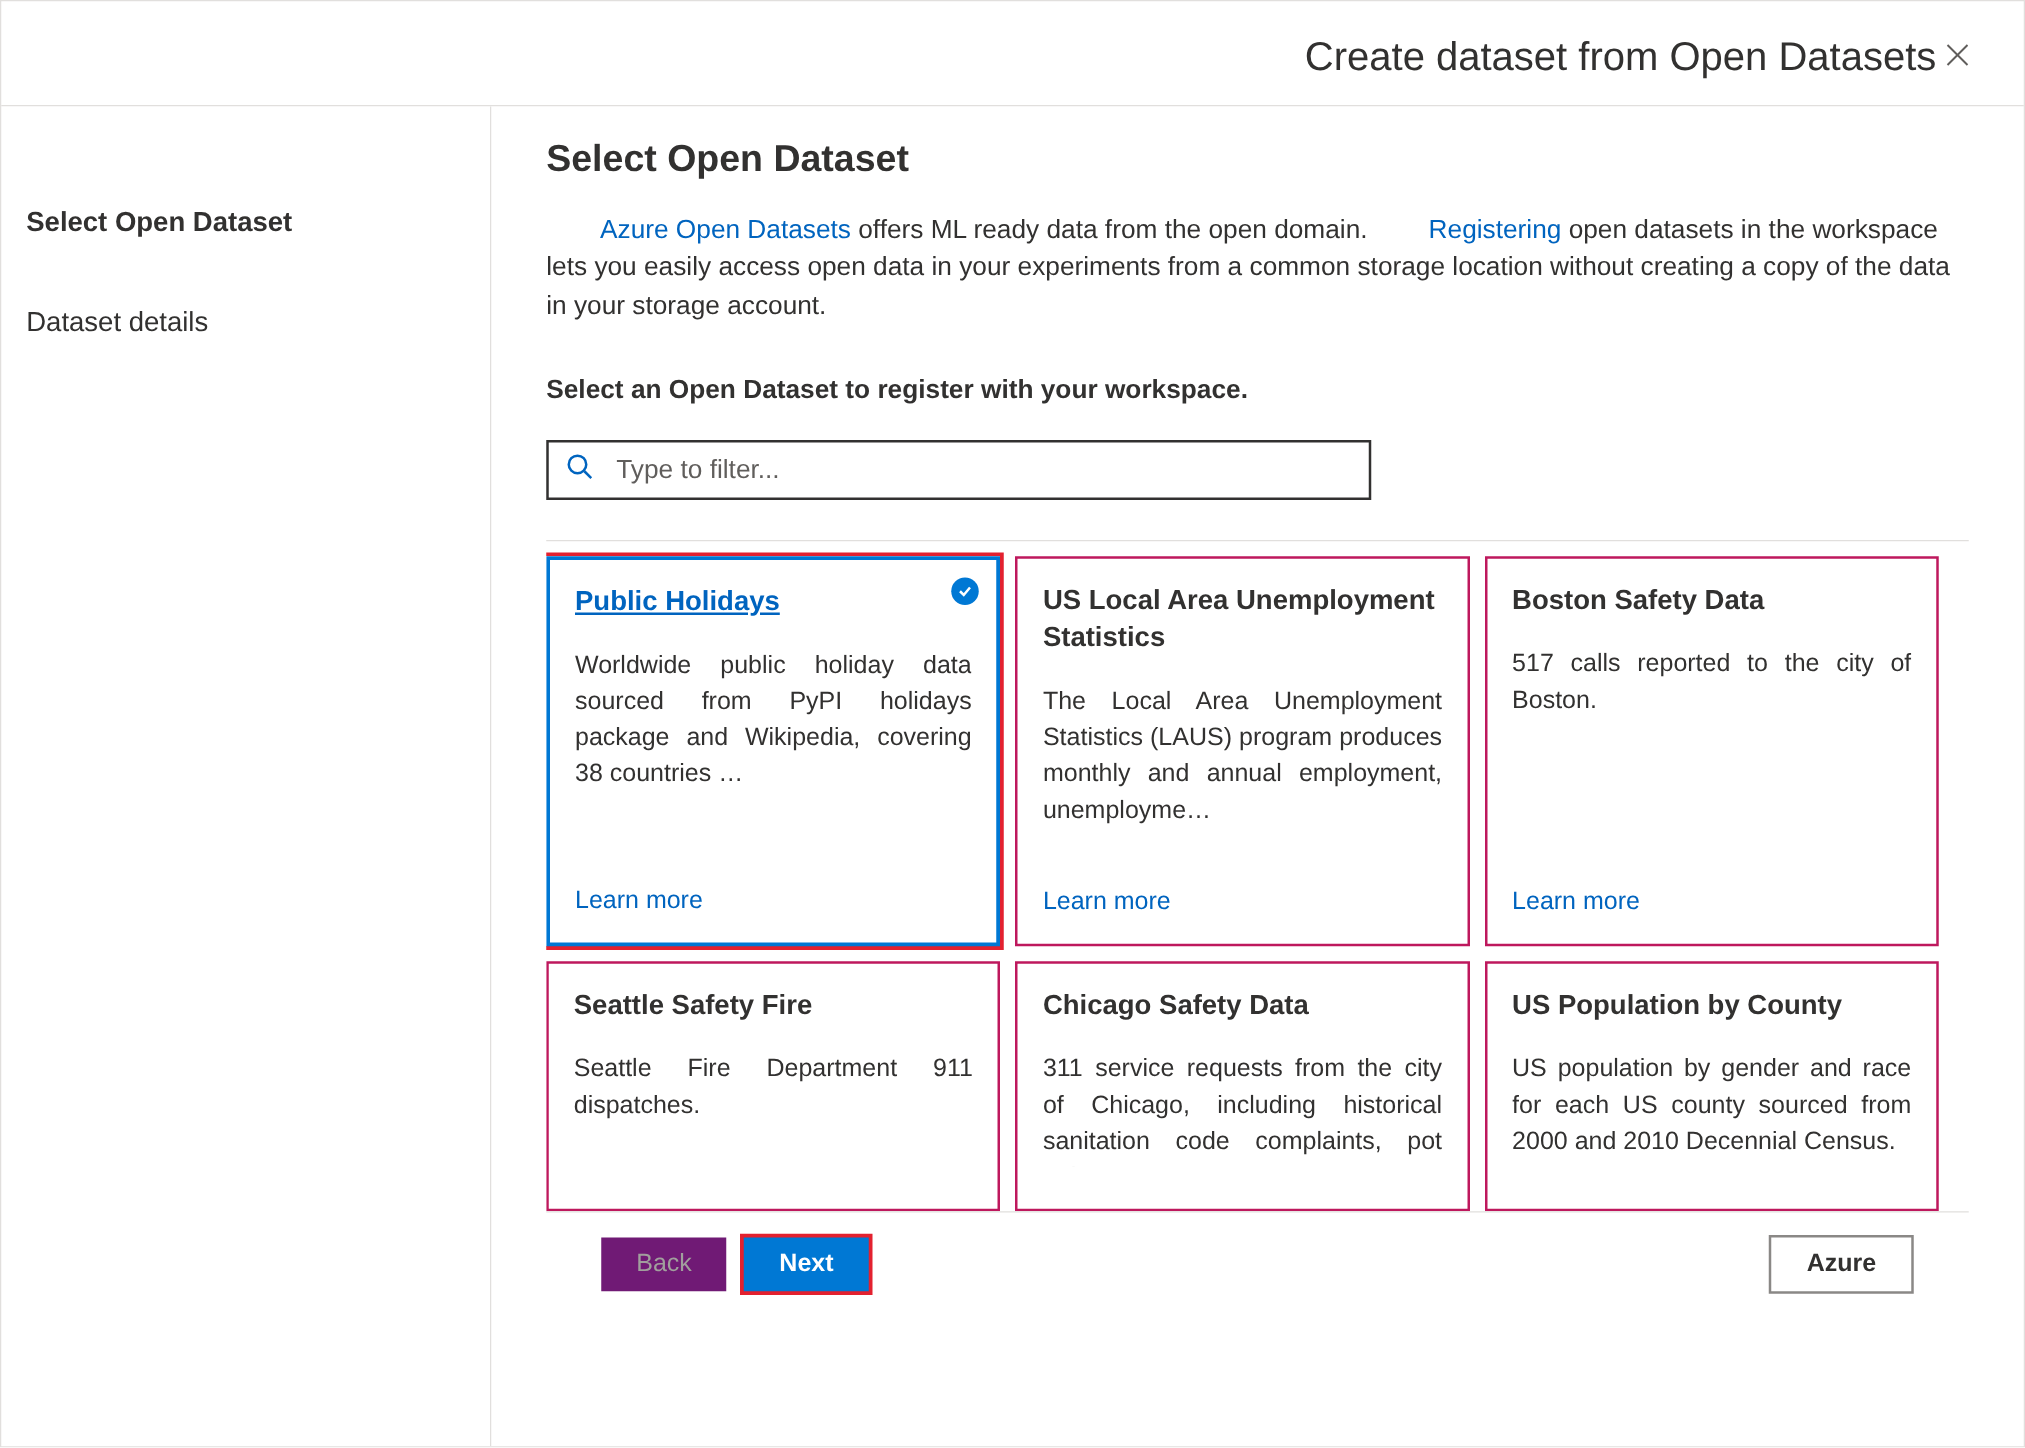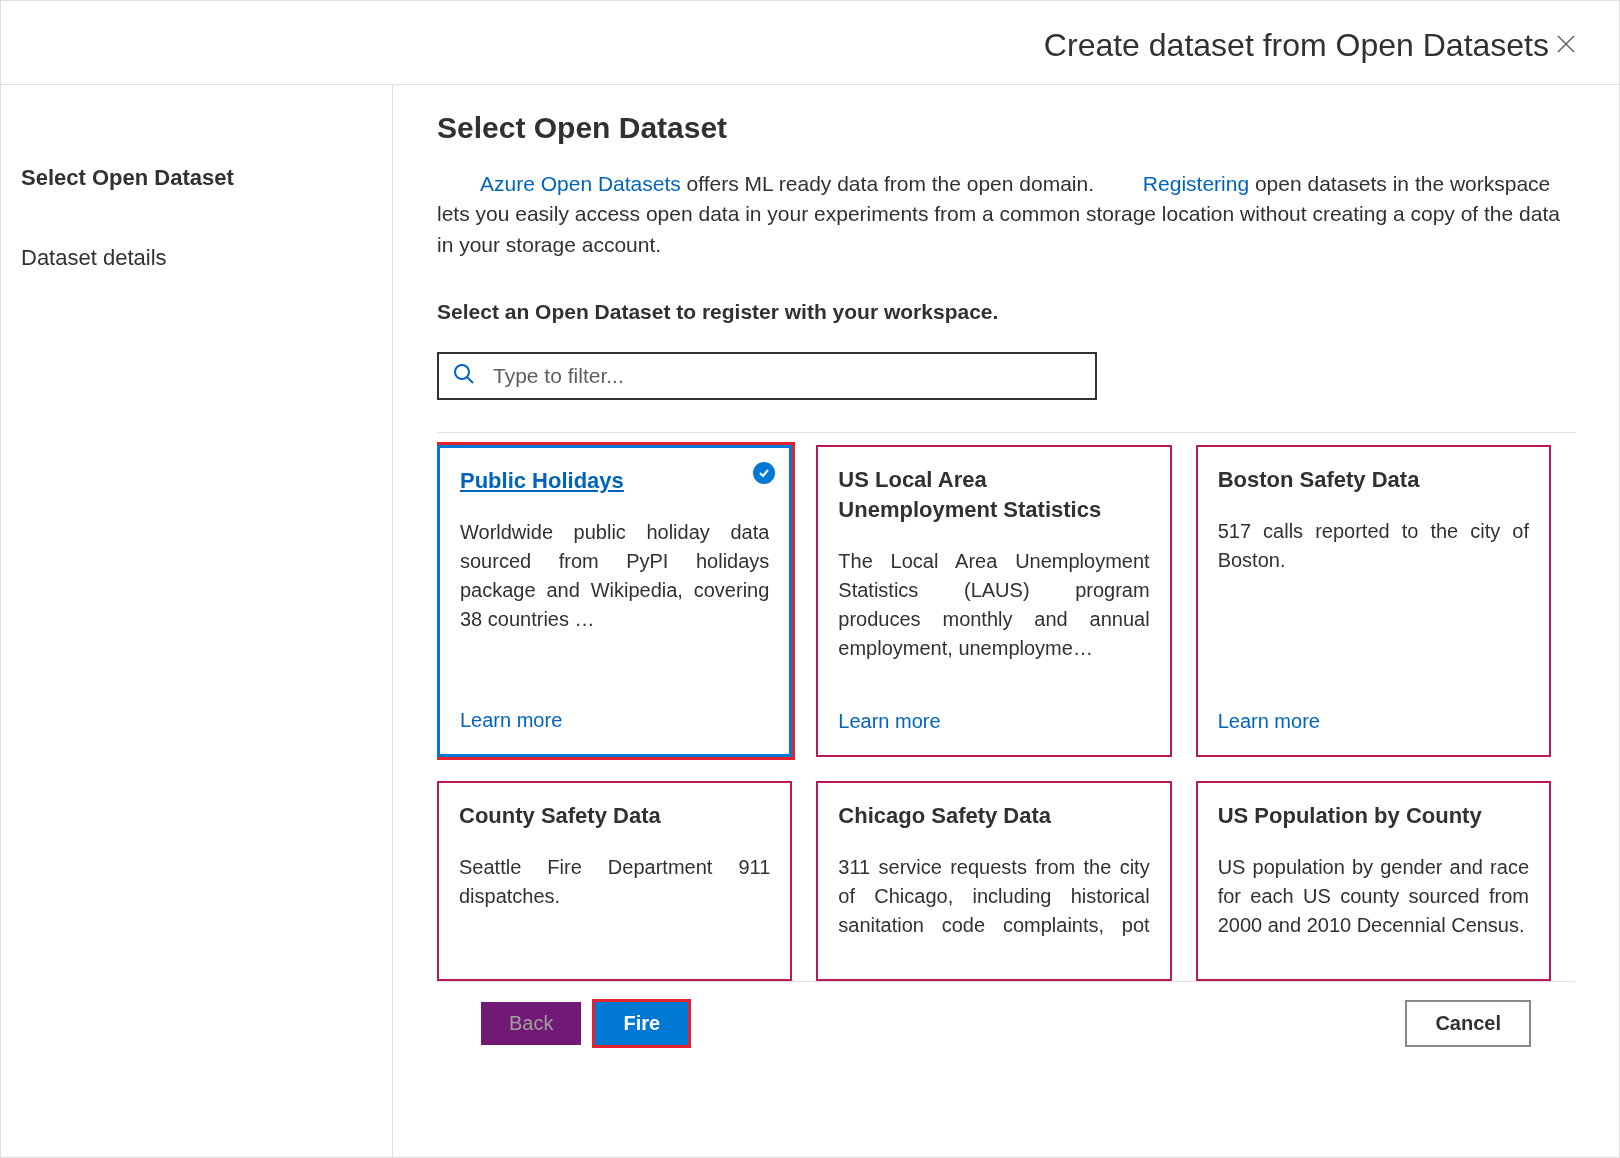--- a/index.html
+++ b/index.html
@@ -107,21 +107,21 @@
     color: #0064bf;
   }
   .grid-wrap {
     border-top: 1px solid #e1dfdd;
     padding-top: 12px;
     overflow: hidden;
   }
   .grid {
     display: grid;
     grid-template-columns: repeat(3, 1fr);
-    gap: 24px;
+    gap: 12px;
     max-width: 1114px;
   }
   .card {
     border: 2px solid #be185d;
     padding: 18px 20px 22px;
     height: 312px;
     display: flex;
     flex-direction: column;
     position: relative;
     cursor: pointer;
@@ -267,38 +267,38 @@
             <a href="#" class="learn-more">Learn more</a>
           </div>
 
           <div class="card">
             <div class="card-title">Boston Safety Data</div>
             <div class="card-desc">517 calls reported to the city of Boston.</div>
             <a href="#" class="learn-more">Learn more</a>
           </div>
 
           <div class="card row2">
-            <div class="card-title">County Safety Data</div>
+            <div class="card-title">Seattle Safety Fire</div>
             <div class="card-desc">Seattle Fire Department 911 dispatches.</div>
           </div>
 
           <div class="card row2">
             <div class="card-title">Chicago Safety Data</div>
             <div class="card-desc">311 service requests from the city of Chicago, including historical sanitation code complaints, pot holes reporte…</div>
           </div>
 
           <div class="card row2">
             <div class="card-title">US Population by County</div>
             <div class="card-desc">US population by gender and race for each US county sourced from 2000 and 2010 Decennial Census.</div>
           </div>
 
         </div>
       </div>
 
       <div class="footer">
         <button class="btn btn-back">Back</button>
-        <button class="btn btn-next highlighted">Fire</button>
+        <button class="btn btn-next highlighted">Next</button>
         <div class="footer-spacer"></div>
-        <button class="btn btn-cancel">Cancel</button>
+        <button class="btn btn-cancel">Azure</button>
       </div>
     </div>
   </div>
 </div>
 
 </body></html>

